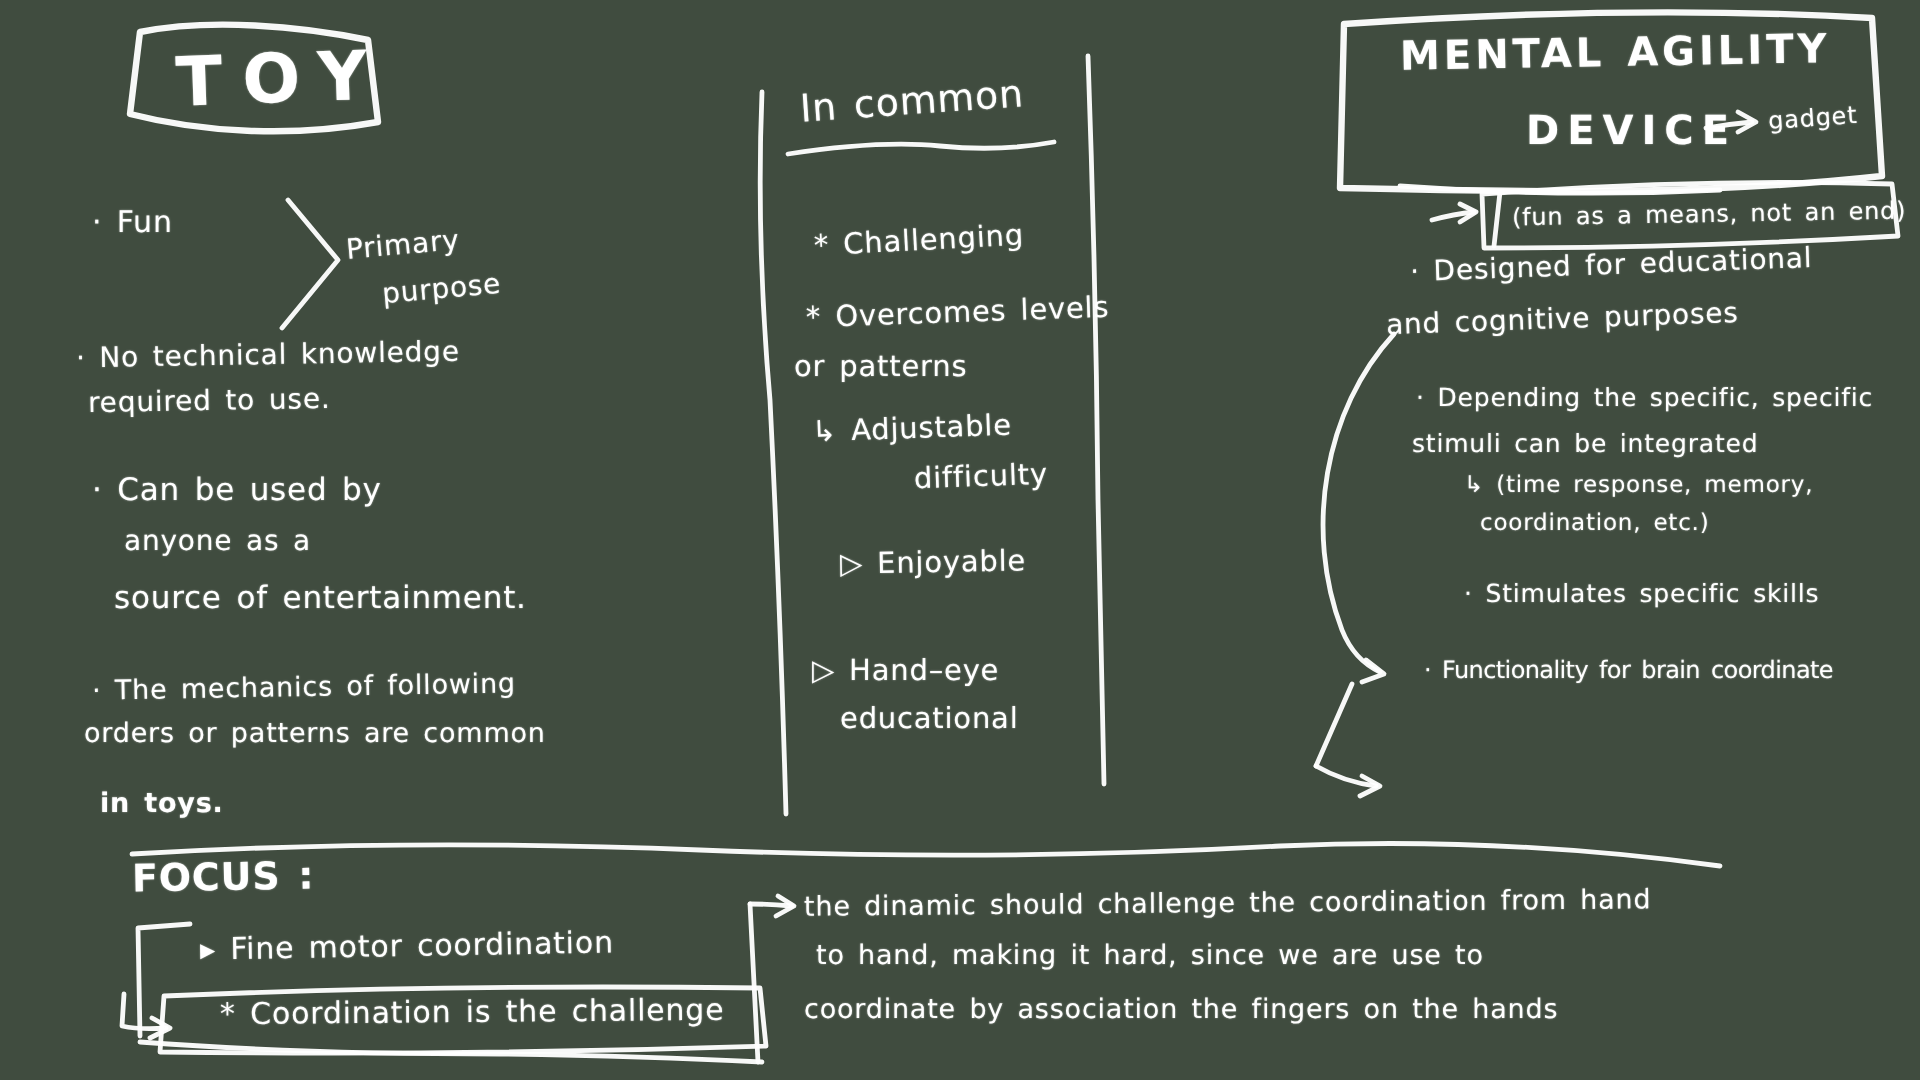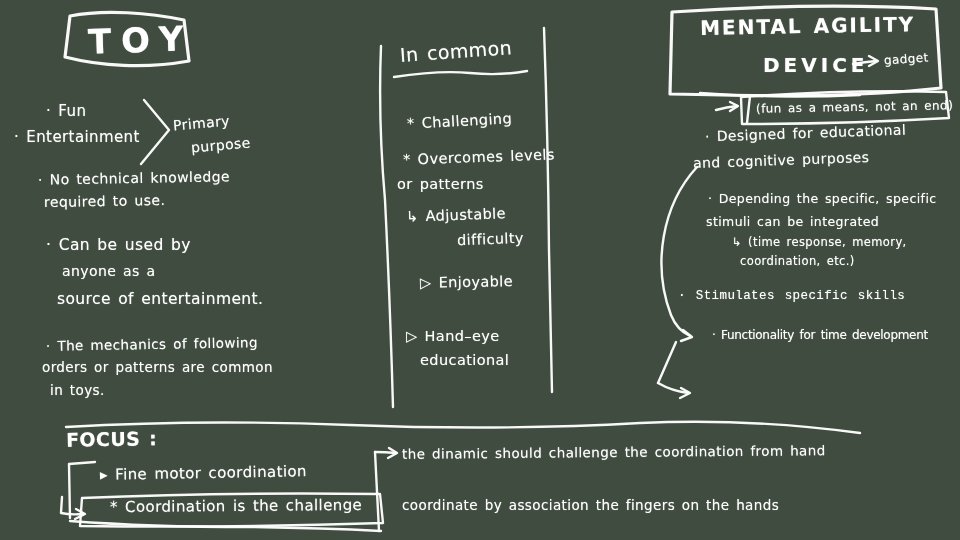--- a/index.html
+++ b/index.html
@@ -103,34 +103,33 @@
 
     <g>
       <path class="w2" d="M62,497 L61,513 Q70,515 83,514"></path>
       <path class="w2" d="M76,509 L85,514 L75,519"></path>
     </g>
   </svg>
 
   <span class="hw bold" style="left:88px;top:20px;font-size:34px;letter-spacing:10px;transform:rotate(-2deg);">TOY</span>
 
   <span class="hw" style="left:46px;top:102px;font-size:15px;">· Fun</span>
-  <span class="hw" style="left:14px;top:128px;font-size:15px;">· Entertainment</span>
   <span class="hw" style="left:173px;top:115px;font-size:14px;transform:rotate(-5deg);">Primary</span>
   <span class="hw" style="left:191px;top:137px;font-size:14px;transform:rotate(-5deg);">purpose</span>
 
   <span class="hw" style="left:38px;top:170px;font-size:14px;transform:rotate(-1deg);">· No technical knowledge</span>
   <span class="hw" style="left:44px;top:193px;font-size:14px;transform:rotate(-1deg);">required to use.</span>
 
   <span class="hw" style="left:46px;top:236px;font-size:15.5px;">· Can be used by</span>
   <span class="hw" style="left:62px;top:263px;font-size:14px;">anyone as a</span>
   <span class="hw" style="left:57px;top:290px;font-size:15.5px;">source of entertainment.</span>
 
   <span class="hw" style="left:46px;top:336px;font-size:13.5px;transform:rotate(-1deg);">· The mechanics of following</span>
   <span class="hw" style="left:42px;top:359px;font-size:13.5px;">orders or patterns are common</span>
-  <span class="hw" style="left:50px;top:382px;font-size:13.5px;">in toys.</span>
+  <span class="hw" style="left:50px;top:394px;font-size:13.5px;font-weight:bold;">in toys.</span>
 
   <span class="hw" style="left:400px;top:40px;font-size:19px;transform:rotate(-4deg);">In common</span>
 
   <span class="hw" style="left:407px;top:113px;font-size:14.5px;transform:rotate(-3deg);">* Challenging</span>
   <span class="hw" style="left:403px;top:149px;font-size:14.5px;transform:rotate(-2deg);">* Overcomes levels</span>
   <span class="hw" style="left:397px;top:176px;font-size:14.5px;">or patterns</span>
   <span class="hw" style="left:406px;top:207px;font-size:14.5px;transform:rotate(-2deg);">↳ Adjustable</span>
   <span class="hw" style="left:457px;top:231px;font-size:14.5px;transform:rotate(-2deg);">difficulty</span>
   <span class="hw" style="left:420px;top:274px;font-size:14.5px;transform:rotate(-1deg);">▷ Enjoyable</span>
   <span class="hw" style="left:406px;top:328px;font-size:14.5px;">▷ Hand–eye</span>
@@ -143,23 +142,24 @@
   <span class="hw" style="left:756px;top:100px;font-size:12px;transform:rotate(-1deg);">(fun as a means, not an end)</span>
 
   <span class="hw" style="left:705px;top:125px;font-size:14px;transform:rotate(-2deg);">· Designed for educational</span>
   <span class="hw" style="left:693px;top:152px;font-size:14px;transform:rotate(-2deg);">and cognitive purposes</span>
 
   <span class="hw" style="left:708px;top:191px;font-size:12.5px;">· Depending the specific, specific</span>
   <span class="hw" style="left:706px;top:214px;font-size:12.5px;">stimuli can be integrated</span>
   <span class="hw" style="left:732px;top:235px;font-size:11.5px;">↳ (time response, memory,</span>
   <span class="hw" style="left:740px;top:254px;font-size:11.5px;">coordination, etc.)</span>
 
-  <span class="hw" style="left:678px;top:289px;font-size:12.5px;font-family:Liberation Mono, monospace;">· Stimulates specific skills</span>
-  <span class="hw" style="left:712px;top:328px;font-size:12px;letter-spacing:-0.3px;">· Functionality for time development</span>
+  <span class="hw" style="left:732px;top:289px;font-size:12.5px;">· Stimulates specific skills</span>
+  <span class="hw" style="left:712px;top:328px;font-size:12px;letter-spacing:-0.3px;">· Functionality for brain coordinate</span>
 
   <span class="hw bold" style="left:66px;top:428px;font-size:19px;transform:rotate(-1deg);">FOCUS :</span>
   <span class="hw" style="left:100px;top:464px;font-size:15px;transform:rotate(-1deg);">▸ Fine motor coordination</span>
   <span class="hw" style="left:110px;top:497px;font-size:15px;transform:rotate(-0.5deg);">* Coordination is the challenge</span>
 
   <span class="hw" style="left:402px;top:444px;font-size:13.5px;transform:rotate(-0.5deg);">the dinamic should challenge the coordination from hand</span>
+  <span class="hw" style="left:408px;top:470px;font-size:13.5px;">to hand, making it hard, since we are use to</span>
   <span class="hw" style="left:402px;top:497px;font-size:13.5px;">coordinate by association the fingers on the hands</span>
 
 </div>
 
 </body></html>

